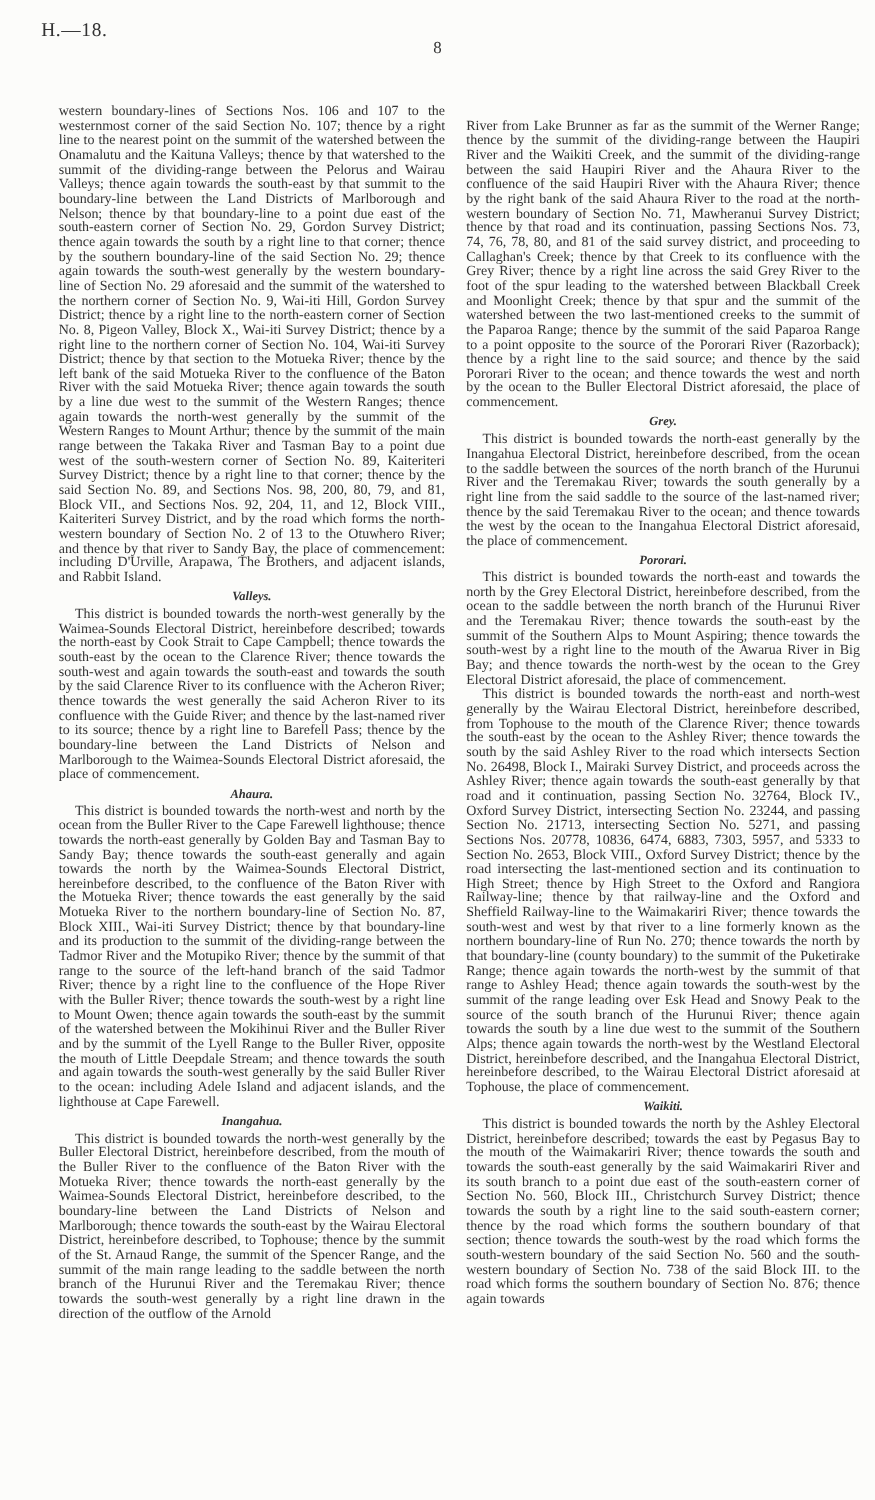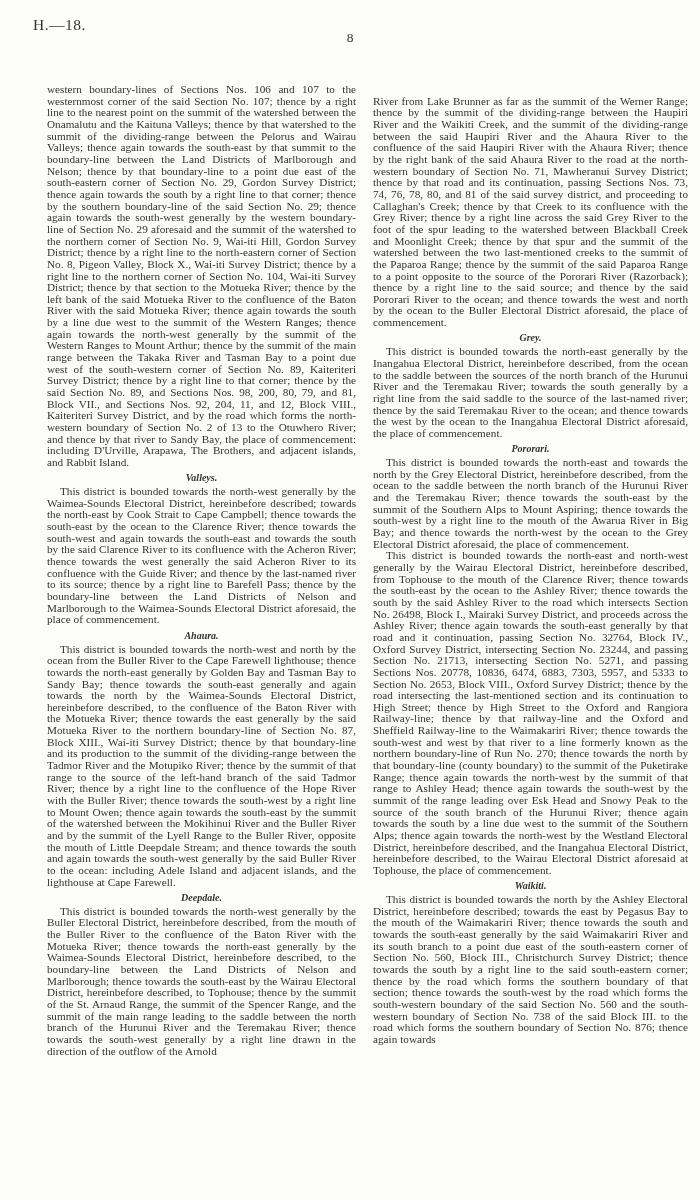--- a/index.html
+++ b/index.html
@@ -50,21 +50,21 @@
   <span class="pnum">8</span>
 
   <div class="content">
 
     <div class="col left">
       <p class="cont">western boundary-lines of Sections Nos. 106 and 107 to the westernmost corner of the said Section No. 107; thence by a right line to the nearest point on the summit of the watershed between the Onamalutu and the Kaituna Valleys; thence by that watershed to the summit of the dividing-range between the Pelorus and Wairau Valleys; thence again towards the south-east by that summit to the boundary-line between the Land Districts of Marlborough and Nelson; thence by that boundary-line to a point due east of the south-eastern corner of Section No. 29, Gordon Survey District; thence again towards the south by a right line to that corner; thence by the southern boundary-line of the said Section No. 29; thence again towards the south-west generally by the western boundary-line of Section No. 29 aforesaid and the summit of the watershed to the northern corner of Section No. 9, Wai-iti Hill, Gordon Survey District; thence by a right line to the north-eastern corner of Section No. 8, Pigeon Valley, Block X., Wai-iti Survey District; thence by a right line to the northern corner of Section No. 104, Wai-iti Survey District; thence by that section to the Motueka River; thence by the left bank of the said Motueka River to the confluence of the Baton River with the said Motueka River; thence again towards the south by a line due west to the summit of the Western Ranges; thence again towards the north-west generally by the summit of the Western Ranges to Mount Arthur; thence by the summit of the main range between the Takaka River and Tasman Bay to a point due west of the south-western corner of Section No. 89, Kaiteriteri Survey District; thence by a right line to that corner; thence by the said Section No. 89, and Sections Nos. 98, 200, 80, 79, and 81, Block VII., and Sections Nos. 92, 204, 11, and 12, Block VIII., Kaiteriteri Survey District, and by the road which forms the north-western boundary of Section No. 2 of 13 to the Otuwhero River; and thence by that river to Sandy Bay, the place of commencement: including D'Urville, Arapawa, The Brothers, and adjacent islands, and Rabbit Island.</p>
       <h4 class="district">Valleys.</h4>
       <p class="para">This district is bounded towards the north-west generally by the Waimea-Sounds Electoral District, hereinbefore described; towards the north-east by Cook Strait to Cape Campbell; thence towards the south-east by the ocean to the Clarence River; thence towards the south-west and again towards the south-east and towards the south by the said Clarence River to its confluence with the Acheron River; thence towards the west generally the said Acheron River to its confluence with the Guide River; and thence by the last-named river to its source; thence by a right line to Barefell Pass; thence by the boundary-line between the Land Districts of Nelson and Marlborough to the Waimea-Sounds Electoral District aforesaid, the place of commencement.</p>
       <h4 class="district">Ahaura.</h4>
       <p class="para">This district is bounded towards the north-west and north by the ocean from the Buller River to the Cape Farewell lighthouse; thence towards the north-east generally by Golden Bay and Tasman Bay to Sandy Bay; thence towards the south-east generally and again towards the north by the Waimea-Sounds Electoral District, hereinbefore described, to the confluence of the Baton River with the Motueka River; thence towards the east generally by the said Motueka River to the northern boundary-line of Section No. 87, Block XIII., Wai-iti Survey District; thence by that boundary-line and its production to the summit of the dividing-range between the Tadmor River and the Motupiko River; thence by the summit of that range to the source of the left-hand branch of the said Tadmor River; thence by a right line to the confluence of the Hope River with the Buller River; thence towards the south-west by a right line to Mount Owen; thence again towards the south-east by the summit of the watershed between the Mokihinui River and the Buller River and by the summit of the Lyell Range to the Buller River, opposite the mouth of Little Deepdale Stream; and thence towards the south and again towards the south-west generally by the said Buller River to the ocean: including Adele Island and adjacent islands, and the lighthouse at Cape Farewell.</p>
-      <h4 class="district">Deepdale.</h4>
+      <h4 class="district">Inangahua.</h4>
       <p class="para">This district is bounded towards the north-west generally by the Buller Electoral District, hereinbefore described, from the mouth of the Buller River to the confluence of the Baton River with the Motueka River; thence towards the north-east generally by the Waimea-Sounds Electoral District, hereinbefore described, to the boundary-line between the Land Districts of Nelson and Marlborough; thence towards the south-east by the Wairau Electoral District, hereinbefore described, to Tophouse; thence by the summit of the St. Arnaud Range, the summit of the Spencer Range, and the summit of the main range leading to the saddle between the north branch of the Hurunui River and the Teremakau River; thence towards the south-west generally by a right line drawn in the direction of the outflow of the Arnold</p>
     </div>
 
     <div class="divider"></div>
 
     <div class="col right">
       <p class="cont">River from Lake Brunner as far as the summit of the Werner Range; thence by the summit of the dividing-range between the Haupiri River and the Waikiti Creek, and the summit of the dividing-range between the said Haupiri River and the Ahaura River to the confluence of the said Haupiri River with the Ahaura River; thence by the right bank of the said Ahaura River to the road at the north-western boundary of Section No. 71, Mawheranui Survey District; thence by that road and its continuation, passing Sections Nos. 73, 74, 76, 78, 80, and 81 of the said survey district, and proceeding to Callaghan's Creek; thence by that Creek to its confluence with the Grey River; thence by a right line across the said Grey River to the foot of the spur leading to the watershed between Blackball Creek and Moonlight Creek; thence by that spur and the summit of the watershed between the two last-mentioned creeks to the summit of the Paparoa Range; thence by the summit of the said Paparoa Range to a point opposite to the source of the Pororari River (Razorback); thence by a right line to the said source; and thence by the said Pororari River to the ocean; and thence towards the west and north by the ocean to the Buller Electoral District aforesaid, the place of commencement.</p>
       <h4 class="district">Grey.</h4>
       <p class="para">This district is bounded towards the north-east generally by the Inangahua Electoral District, hereinbefore described, from the ocean to the saddle between the sources of the north branch of the Hurunui River and the Teremakau River; towards the south generally by a right line from the said saddle to the source of the last-named river; thence by the said Teremakau River to the ocean; and thence towards the west by the ocean to the Inangahua Electoral District aforesaid, the place of commencement.</p>
       <h4 class="district">Pororari.</h4>

